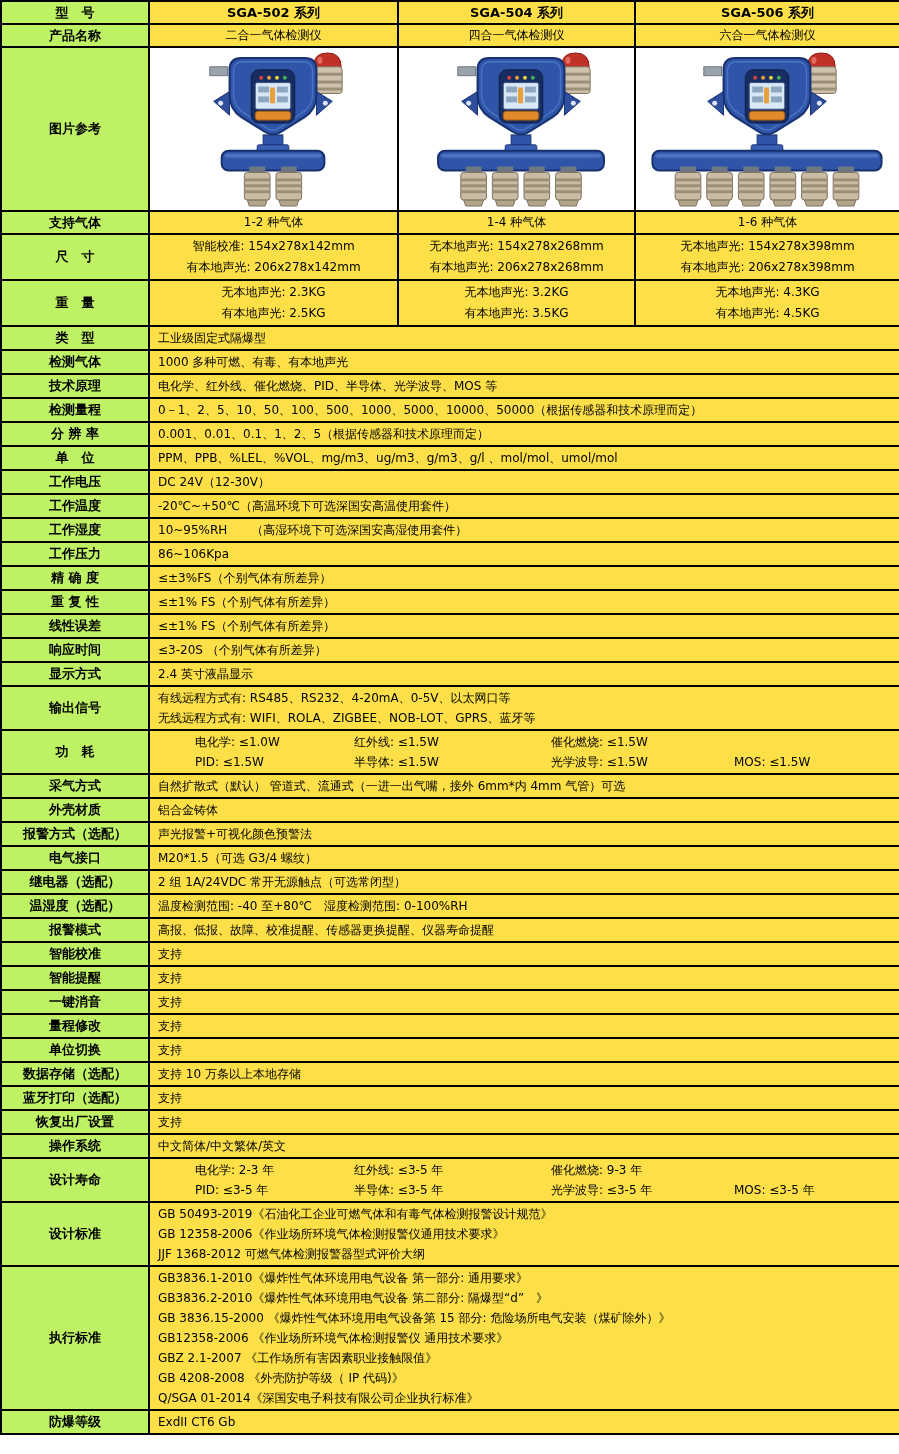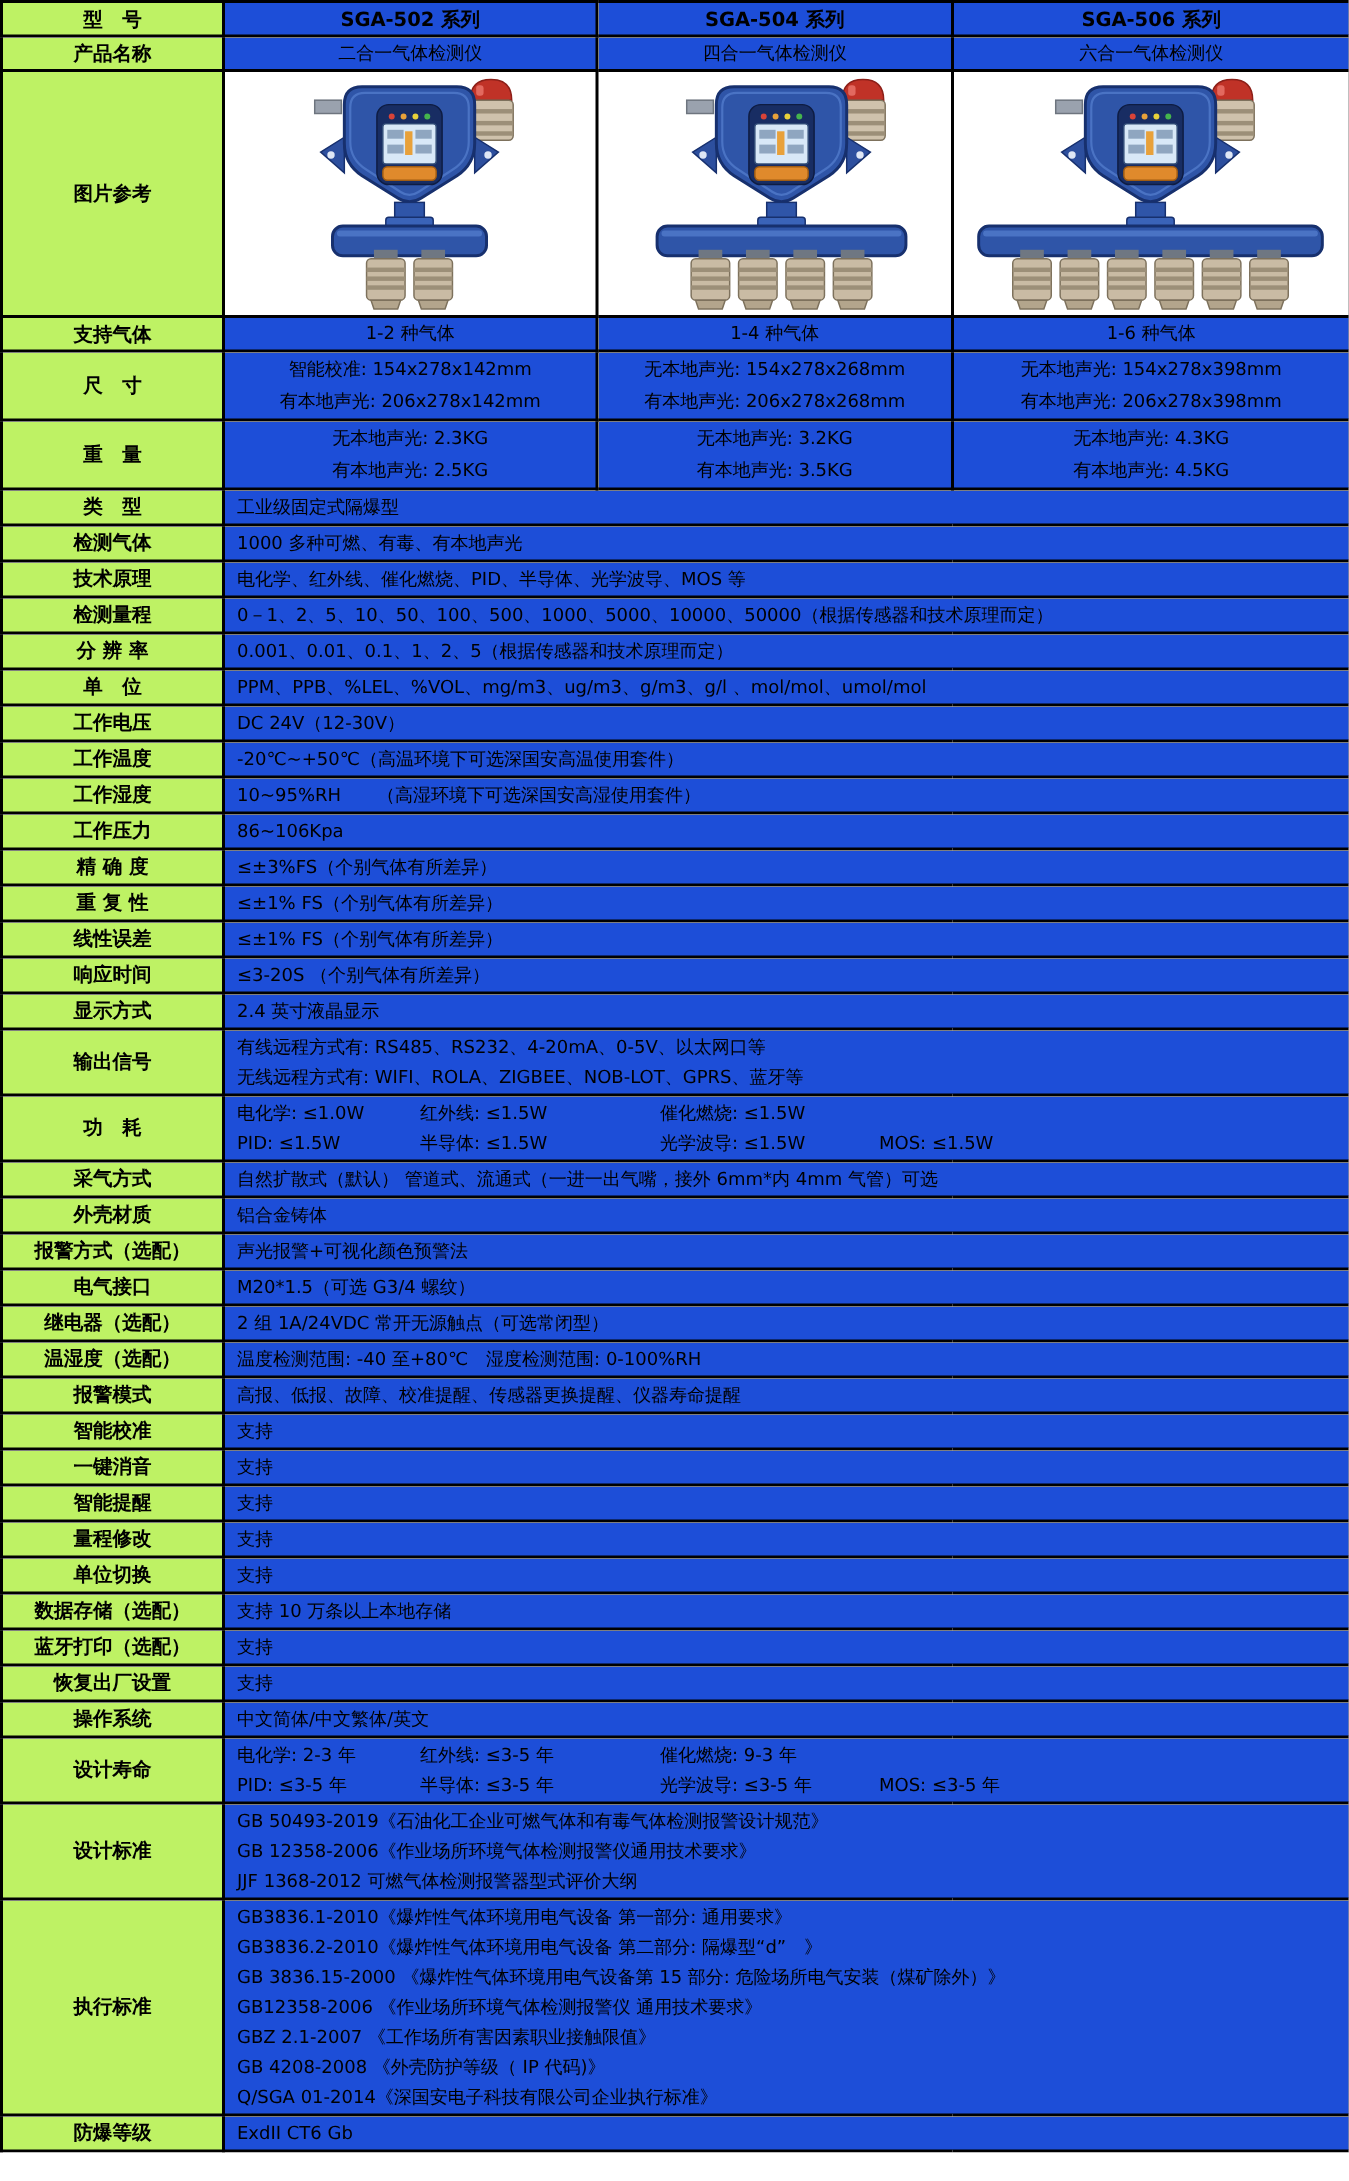--- a/index.html
+++ b/index.html
@@ -2,30 +2,30 @@
 <html lang="zh"><head>
 <meta charset="utf-8">
 <title>SGA Gas Detector Specification Sheet</title>
 <style>
   html,body{margin:0;padding:0;background:#ffffff;}
   body{font-family:"DejaVu Sans","Liberation Sans",sans-serif;color:#000;}
   .page{width:899px;}
   table.spec{border-collapse:collapse;table-layout:fixed;width:899px;}
   td{border:2px solid #000;padding:1px 8px;font-size:12px;vertical-align:middle;overflow:hidden;}
   td.lbl{background:#bef264;font-weight:bold;text-align:center;font-size:13px;padding:1px 3px;}
-  td.v{background:#1d4ed8;}
+  td.v{background:#fde047;}
   td.c{text-align:center;}
   td.bold{font-weight:bold;font-size:13px;}
   td.imgcell{background:#FFFFFF;text-align:center;padding:0;}
   tr.std td{height:19px;}
   tr.imgrow td{height:160px;}
   tr.dual td{height:42px;}
   .ln{line-height:20px;white-space:nowrap;}
   tr.dual .ln{line-height:21px;}
-  .segs .seg{display:inline-block;}
+  .segs .seg{display:inline-block;margin-left:37px;}
   .segs .seg:nth-child(1){min-width:122px;}
   .segs .seg:nth-child(2){min-width:160px;}
   .segs .seg:nth-child(3){min-width:146px;}
   svg{display:block;margin:0 auto;}
 </style>
 </head>
 <body>
 
 <div class="page">
   <table class="spec">
@@ -449,27 +449,27 @@
             <div class="ln">高报、低报、故障、校准提醒、传感器更换提醒、仪器寿命提醒</div>
           </td>
         </tr>
         <tr class="std">
           <td class="lbl">智能校准</td>
           <td class="v" colspan="3">
             <div class="ln">支持</div>
           </td>
         </tr>
         <tr class="std">
+          <td class="lbl">智能提醒</td>
+          <td class="v" colspan="3">
+            <div class="ln">支持</div>
+          </td>
+        </tr>
+        <tr class="std">
           <td class="lbl">一键消音</td>
-          <td class="v" colspan="3">
-            <div class="ln">支持</div>
-          </td>
-        </tr>
-        <tr class="std">
-          <td class="lbl">智能提醒</td>
           <td class="v" colspan="3">
             <div class="ln">支持</div>
           </td>
         </tr>
         <tr class="std">
           <td class="lbl">量程修改</td>
           <td class="v" colspan="3">
             <div class="ln">支持</div>
           </td>
         </tr>

